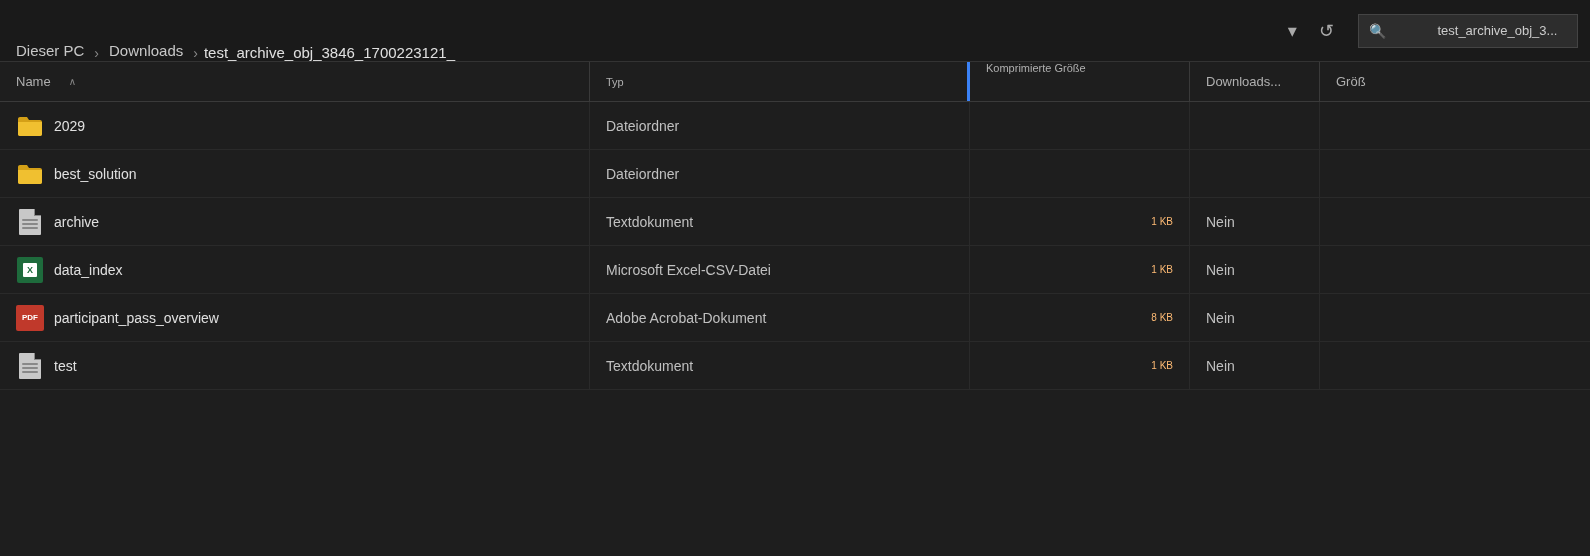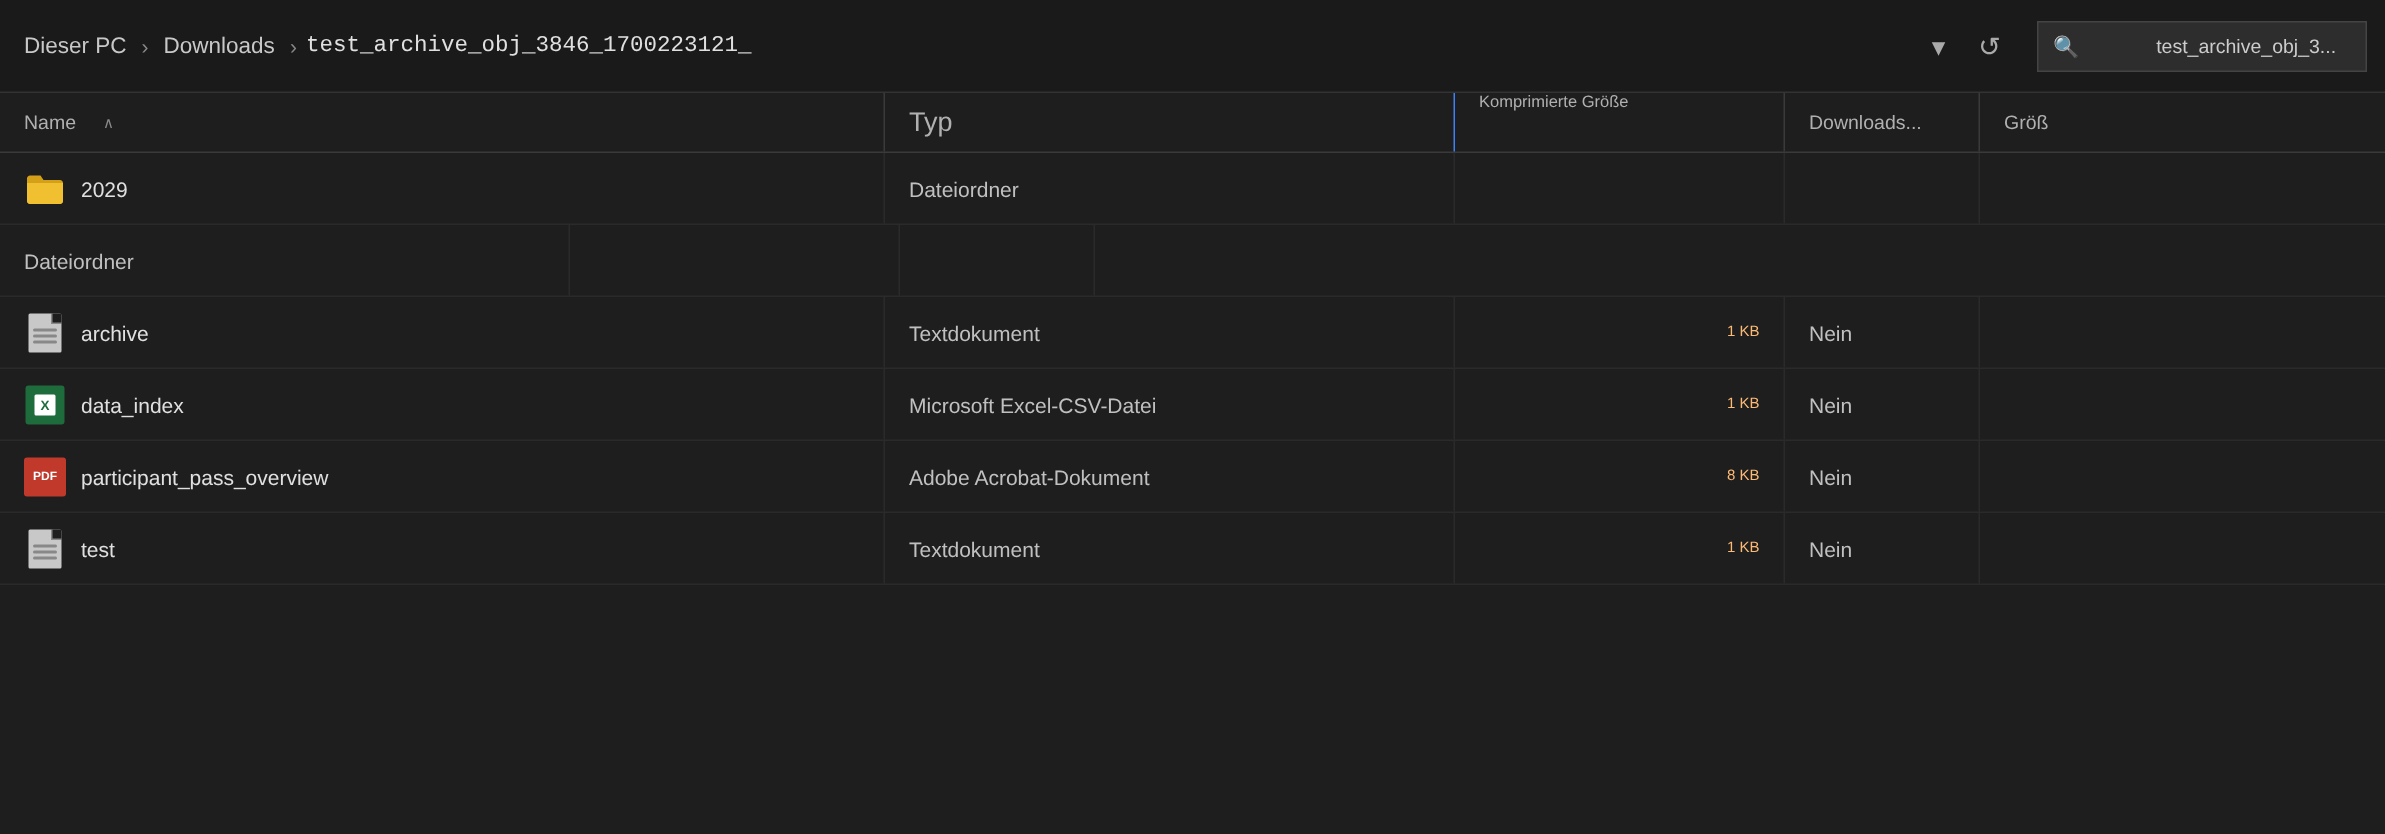--- a/index.html
+++ b/index.html
@@ -24,21 +24,21 @@
       align-items: center;
       background-color: #1a1a1a;
       border-bottom: 1px solid #333;
       height: 62px;
       padding: 0 12px;
       gap: 8px;
     }
 
     .breadcrumb-section {
       display: flex;
-      align-items: center;
+      align-items: flex-end;
       flex: 1;
       height: 100%;
       gap: 4px;
     }
 
     .breadcrumb-item {
       color: #c8c8c8;
       font-size: 15px;
       font-weight: 400;
       white-space: nowrap;
@@ -49,21 +49,20 @@
     .breadcrumb-separator {
       color: #888;
       font-size: 14px;
       padding: 0 2px;
     }
 
     .breadcrumb-current {
       color: #e0e0e0;
       font-size: 15px;
       font-weight: 400;
-      font-family: Liberation Mono, monospace;
     }
 
     .address-bar-controls {
       display: flex;
       align-items: center;
       gap: 6px;
       padding: 0 8px;
     }
 
     .addr-btn {
@@ -128,22 +127,22 @@
 
     .col-sort-arrow {
       font-size: 10px;
       color: #888;
     }
 
     .col-typ {
       width: 380px;
       padding: 0 16px;
       color: #b0b0b0;
-      font-size: 18px;
-      border-right: 1px solid #3b82f6;
+      font-size: 11px;
+      border-right: 3px solid #3b82f6;
       height: 100%;
       display: flex;
       align-items: center;
     }
 
     .col-komprimiert {
       width: 220px;
       padding: 0 16px;
       color: #b0b0b0;
       font-size: 11px;
@@ -311,20 +310,29 @@
   </svg>
         </div>
       <span class="file-name-text">2029</span>
     </div>
     <div class="file-typ-cell">Dateiordner</div>
     <div class="file-komprimiert-cell"></div>
     <div class="file-kennwort-cell"></div>
     <div class="file-groesse-cell"></div>
   </div>
     <div class="file-row">
+    <div class="file-name-cell">
+      <div class="file-icon">
+          <svg class="folder-icon-svg" viewBox="0 0 26 22" fill="none" xmlns="http://www.w3.org/2000/svg">
+    <path d="M1 4C1 2.9 1.9 2 3 2H10L12 5H23C24.1 5 25 5.9 25 7V19C25 20.1 24.1 21 23 21H3C1.9 21 1 20.1 1 19V4Z" fill="#d4a017"></path>
+    <path d="M1 7H25V19C25 20.1 24.1 21 23 21H3C1.9 21 1 20.1 1 19V7Z" fill="#f0c030"></path>
+  </svg>
+        </div>
+      <span class="file-name-text">best_solution</span>
+    </div>
     <div class="file-typ-cell">Dateiordner</div>
     <div class="file-komprimiert-cell"></div>
     <div class="file-kennwort-cell"></div>
     <div class="file-groesse-cell"></div>
   </div>
     <div class="file-row">
     <div class="file-name-cell">
       <div class="file-icon">
           <div style="position:relative;width:22px;height:26px;background:#c8c8c8;border-radius:1px;flex-shrink:0;">
     <div style="position:absolute;top:0;right:0;width:7px;height:7px;background:#1e1e1e;border-left:1px solid #888;border-bottom:1px solid #888;"></div>

